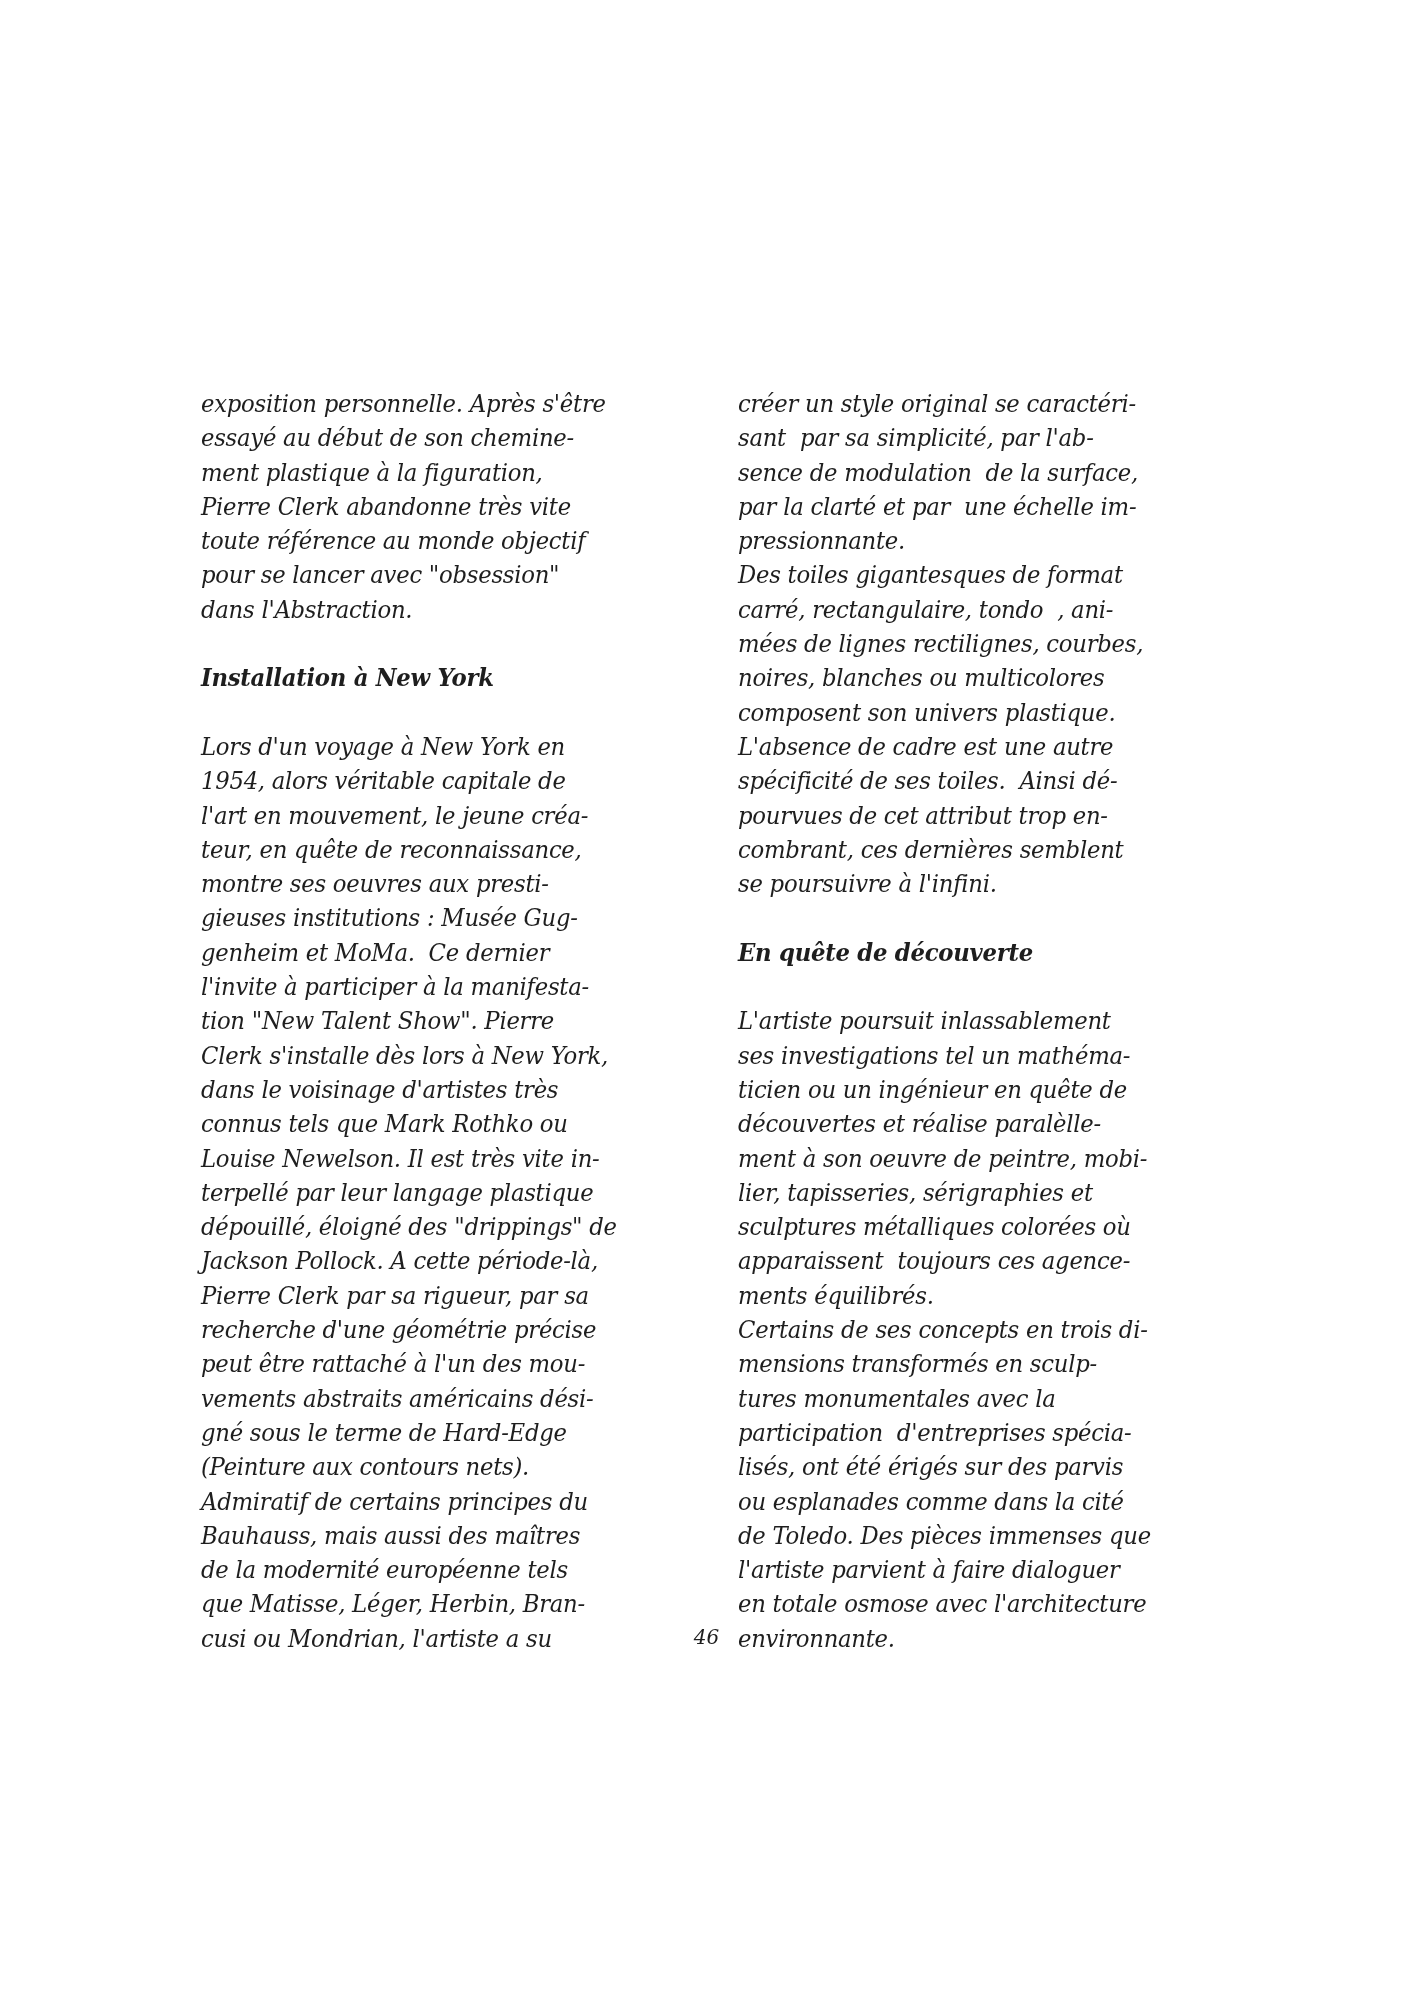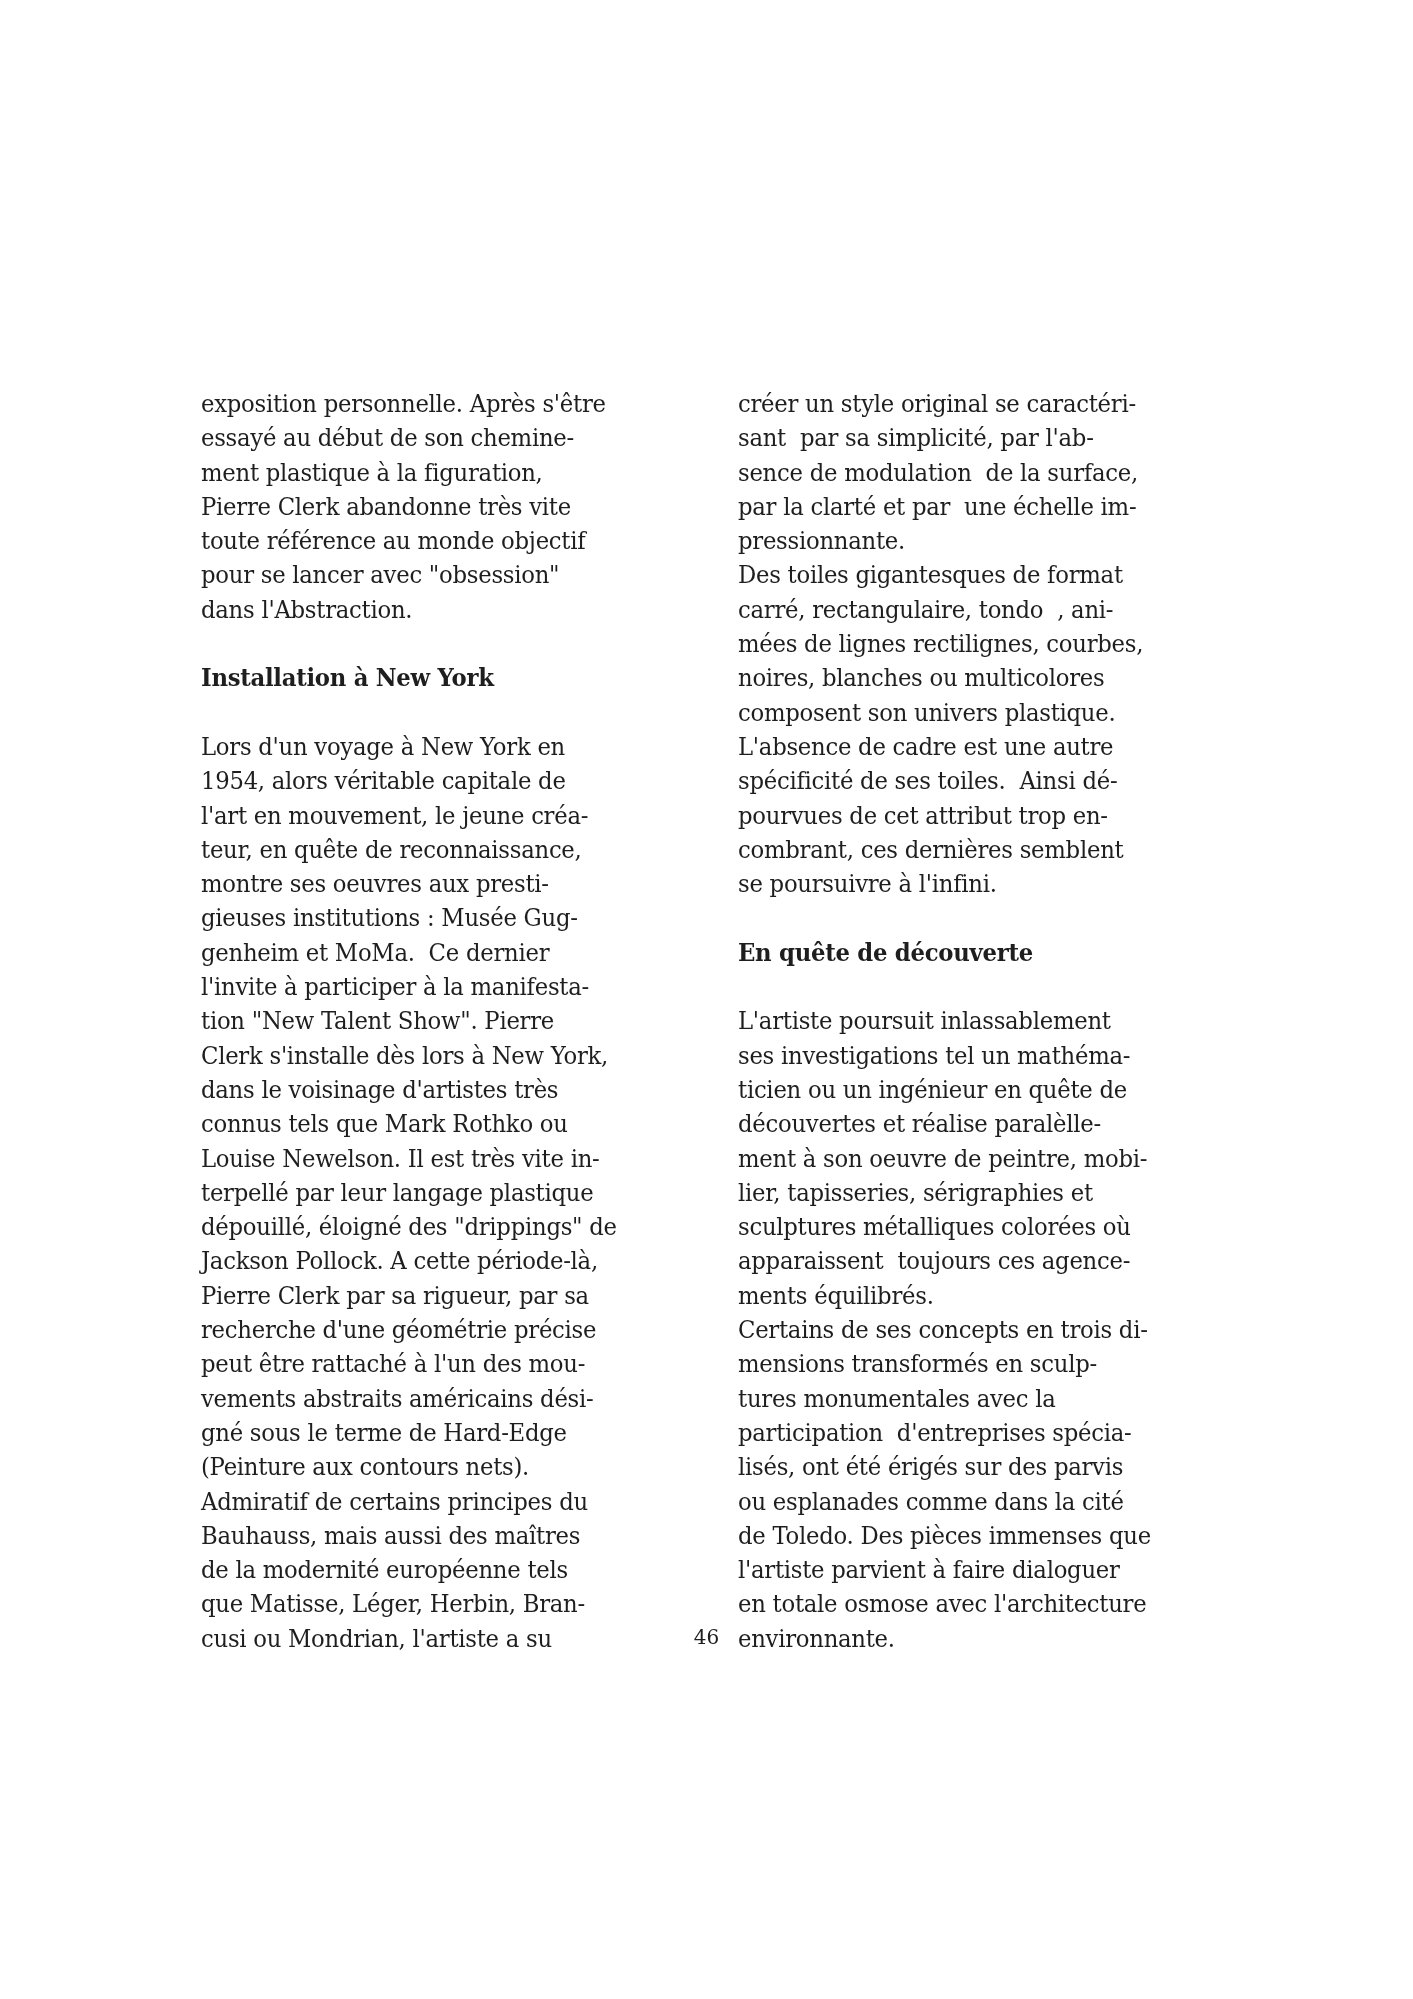--- a/index.html
+++ b/index.html
@@ -14,20 +14,21 @@
       overflow: hidden;
       font-family: "DejaVu Serif", "Liberation Serif", serif;
       color: #1e1e1e;
     }
     .page {
       position: absolute;
       left: 0; top: 0;
       width: 1252px;
       height: 1999px;
       background: #ffffff;
+      font-style: italic;
     }
     .column {
       position: absolute;
       top: 387px;
       width: 520px;
     }
     .col-left { left: 201px; }
     .col-right { left: 738px; }
     .line {
       display: block;

